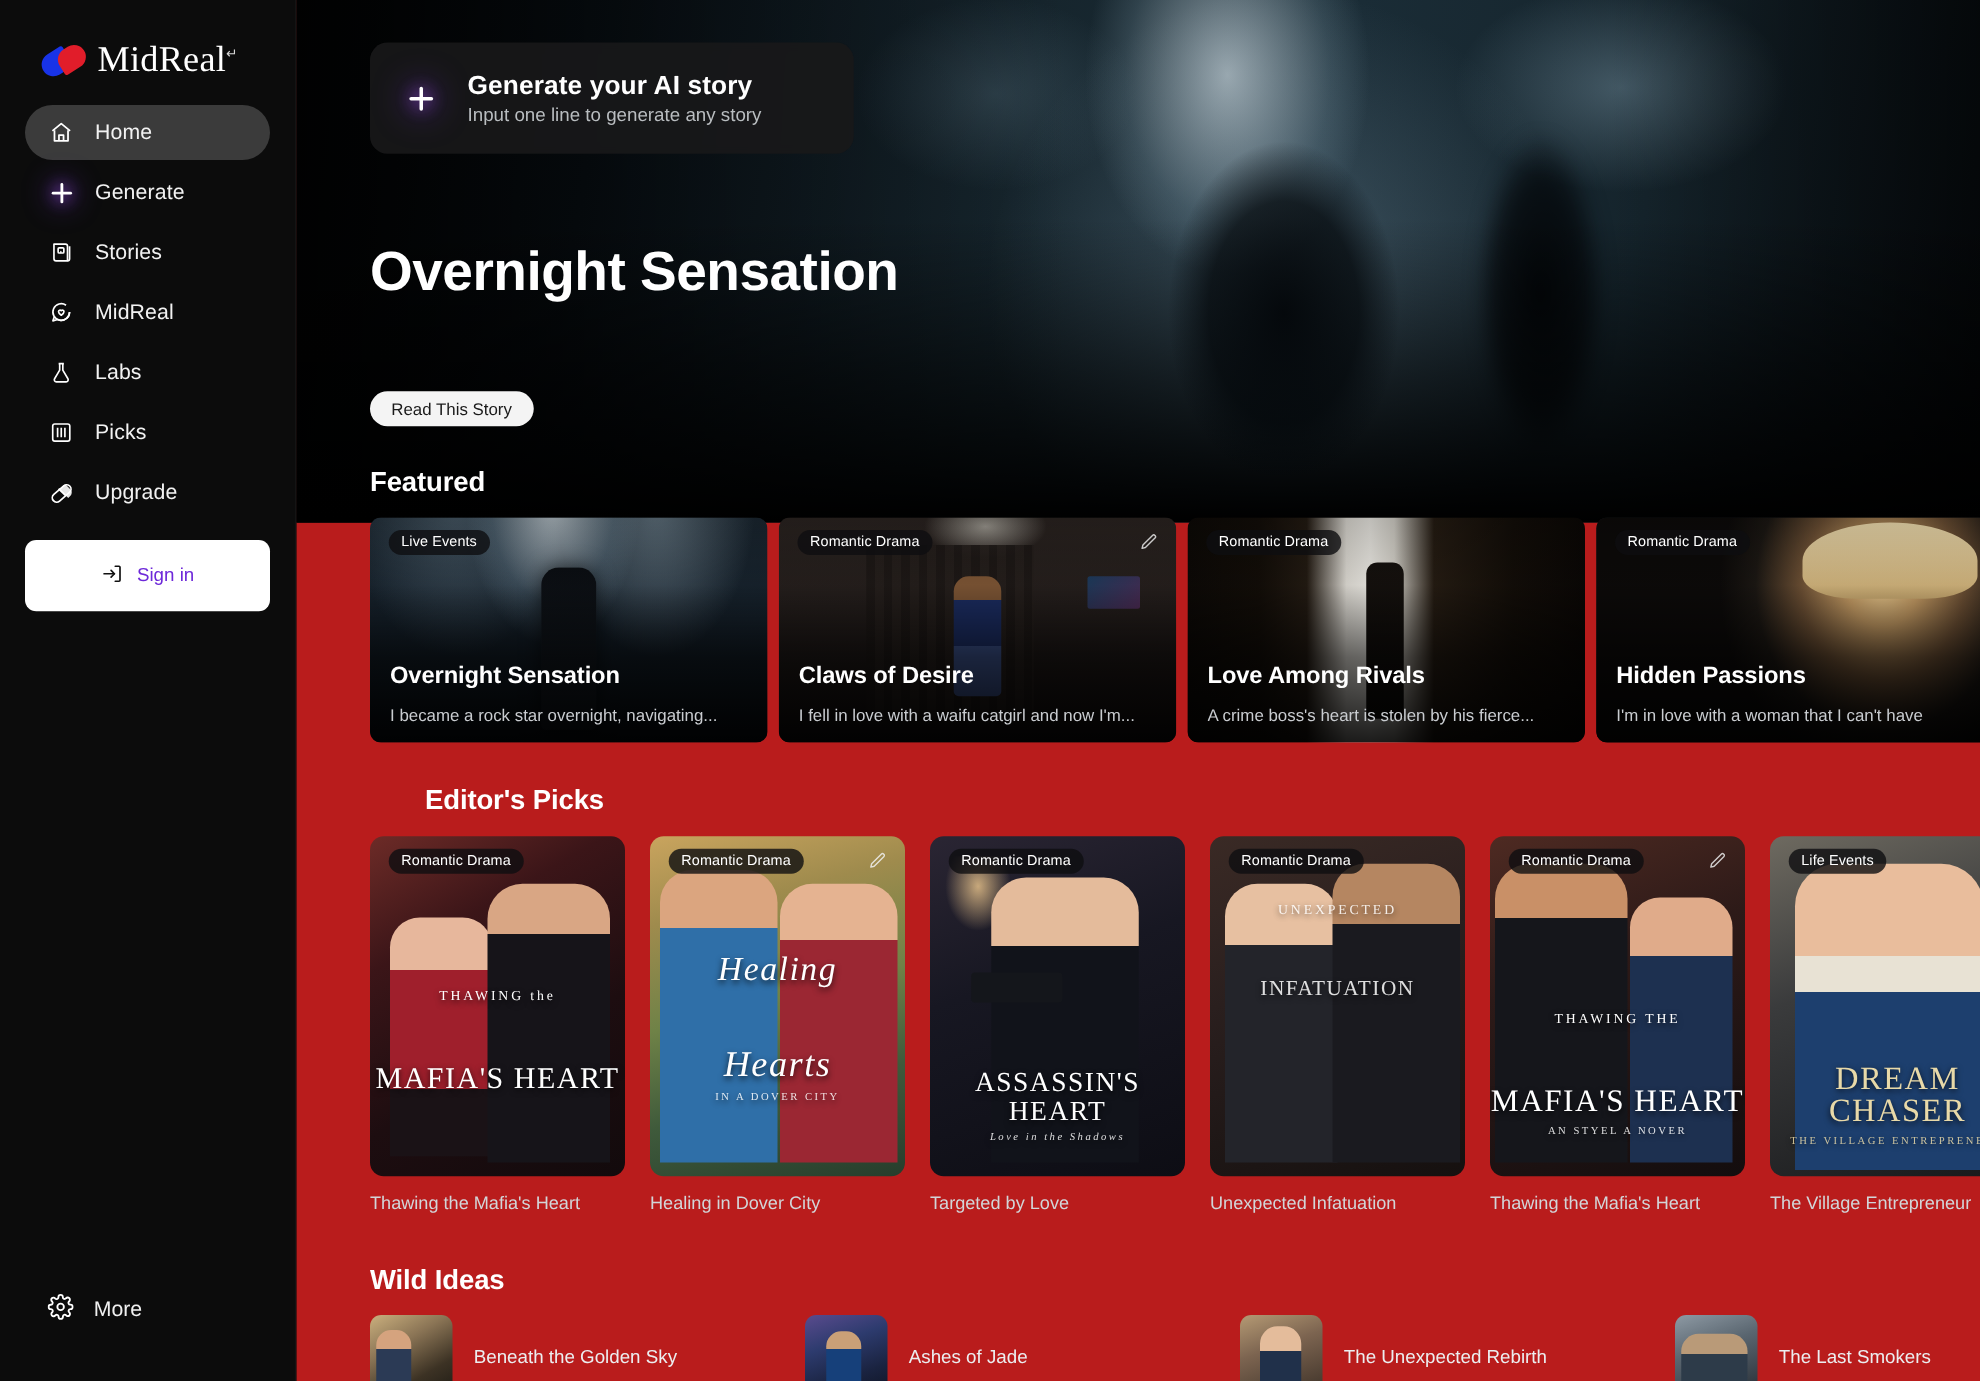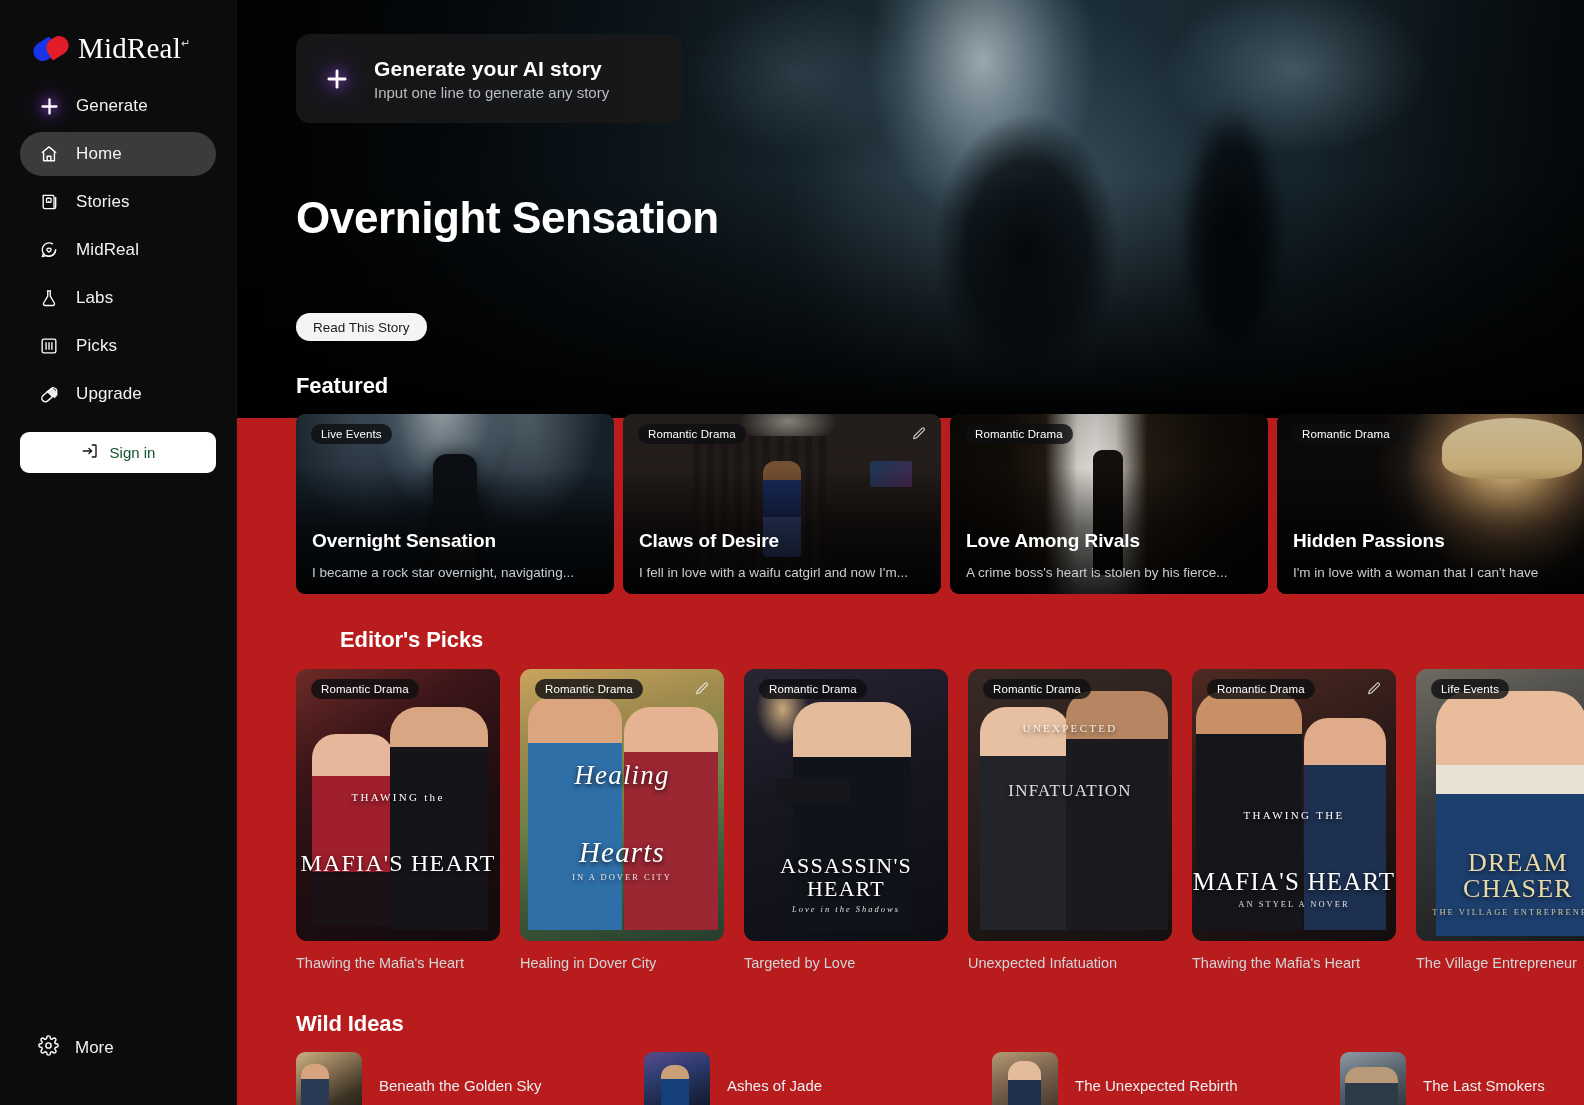--- a/index.html
+++ b/index.html
@@ -52,22 +52,22 @@
     color:#f2f2f2; font-size:17px; cursor:pointer;
     letter-spacing:.1px;
   }
   .nav-item.active { background:#3b3b3b; }
   .nav-item .ico { width:22px; height:22px; display:flex; align-items:center; justify-content:center; flex:0 0 22px; }
   .nav-item .ico svg { display:block; }
   .gen-plus { filter:drop-shadow(0 0 6px #a855f7) drop-shadow(0 0 11px #7c3aed); }
 
   .signin-wrap { padding:16px 20px 0 20px; }
   .signin {
-    height:41px; width:100%;
-    background:#fff; color:#14532d; border:none; border-radius:9px;
+    height:57px; width:100%;
+    background:#fff; color:#6d28d9; border:none; border-radius:9px;
     display:flex; align-items:center; justify-content:center; gap:11px;
     font-size:15px; cursor:pointer; font-family:"Liberation Sans", sans-serif;
   }
   .sidebar-spacer { flex:1 1 auto; }
   .more-row {
     display:flex; align-items:center; gap:16px;
     padding:0 38px 44px 38px; color:#f0f0f0; font-size:17px; cursor:pointer;
   }
 
   
@@ -333,39 +333,39 @@
     <div class="logo-row">
       <span class="pill-icon">
         <span class="p-half p-blue"></span>
         <span class="p-half p-red"></span>
       </span>
       <span class="logo-text"><span>MidReal</span><span class="logo-sup">↵</span></span>
     </div>
 
     <nav class="nav">
 
-      <div class="nav-item">
-        <span class="ico gen-plus">
-          <svg width="21" height="21" viewBox="0 0 24 24" fill="none" stroke="#fff" stroke-width="2.6" stroke-linecap="round">
-              <line x1="12" y1="4" x2="12" y2="20"></line>
-              <line x1="4" y1="12" x2="20" y2="12"></line>
-            </svg>
-        </span>
-        <span>Generate</span>
-      </div>
-
       <div class="nav-item active">
         <span class="ico">
           <svg width="20" height="20" viewBox="0 0 24 24" fill="none" stroke="#fff" stroke-width="1.7" stroke-linejoin="round">
               <path d="M3.5 10.5 12 3.5l8.5 7"></path>
               <path d="M5.5 9.8V20h13V9.8"></path>
               <path d="M9.8 20v-5.4h4.4V20"></path>
             </svg>
         </span>
         <span>Home</span>
+      </div>
+
+      <div class="nav-item">
+        <span class="ico gen-plus">
+          <svg width="21" height="21" viewBox="0 0 24 24" fill="none" stroke="#fff" stroke-width="2.6" stroke-linecap="round">
+              <line x1="12" y1="4" x2="12" y2="20"></line>
+              <line x1="4" y1="12" x2="20" y2="12"></line>
+            </svg>
+        </span>
+        <span>Generate</span>
       </div>
 
       <div class="nav-item">
         <span class="ico">
           <svg width="20" height="20" viewBox="0 0 24 24" fill="none" stroke="#fff" stroke-width="1.6" stroke-linejoin="round">
               <path d="M5 4h11a2 2 0 0 1 2 2v14H7a2 2 0 0 1-2-2z"></path>
               <path d="M18 20a2 2 0 0 0 2-2V6"></path>
               <rect x="9" y="7.5" width="5.5" height="5" rx="1"></rect>
               <path d="M11 10.2l2 1.3-2 1.3z" fill="#fff" stroke="none"></path>
             </svg>

